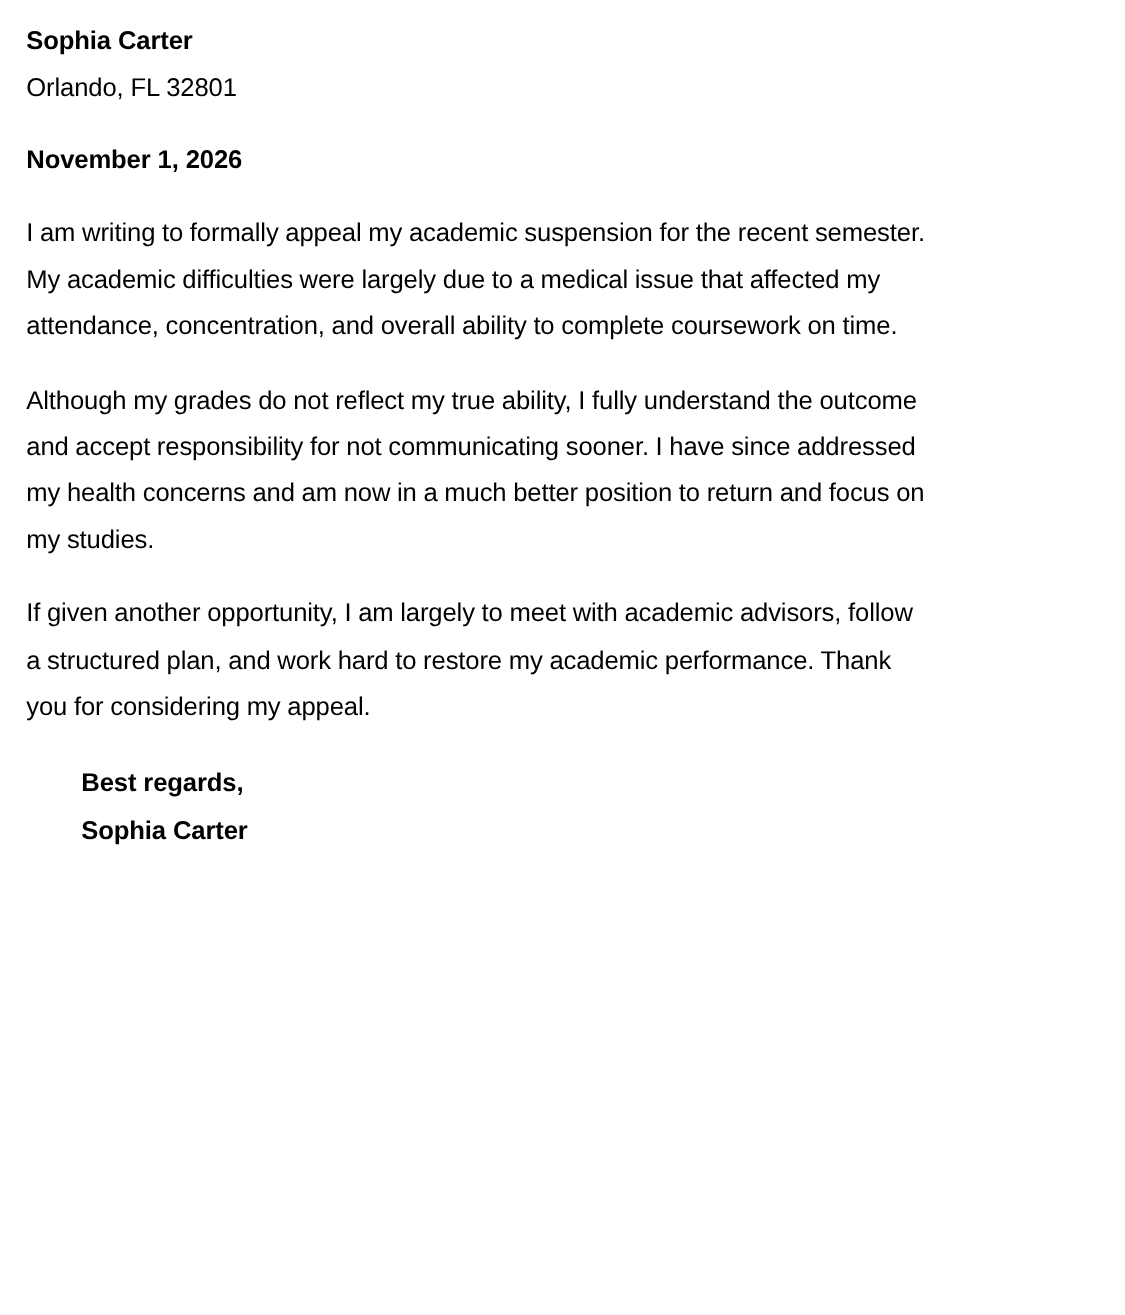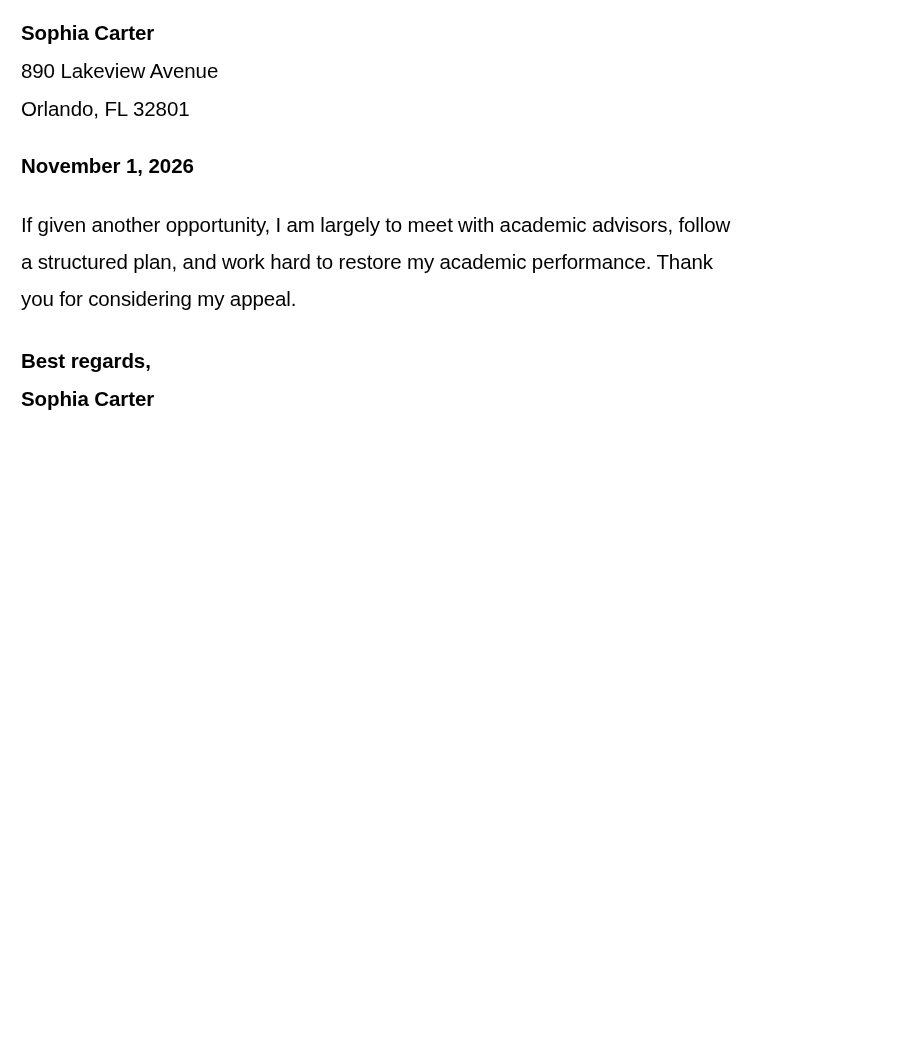--- a/index.html
+++ b/index.html
@@ -65,40 +65,42 @@
     text-align: left;
     word-spacing: -0.2px;
   }
 
   
   .sig {
     margin-top: 24px;
   }
   .sig .line {
     line-height: 38px;
+    margin-left: 44px;
   }
 </style>
 </head>
 <body>
 
 <div class="letter">
 
   <div class="block addr">
     <span class="line bold">Sophia Carter</span>
-    <span class="line">890 Lakeview Avenue</span>
     <span class="line">Orlando, FL 32801</span>
   </div>
 
   <div class="single">
     <span class="line">November 1, 2026</span>
   </div>
 
 
 
 
+  <p class="para">I am writing to formally appeal my academic suspension for the recent semester. My academic difficulties were largely due to a medical issue that affected my attendance, concentration, and overall ability to complete coursework on time.</p>
+  <p class="para">Although my grades do not reflect my true ability, I fully understand the outcome and accept responsibility for not communicating sooner. I have since addressed my health concerns and am now in a much better position to return and focus on my studies.</p>
   <p class="para">If given another opportunity, I am largely to meet with academic advisors, follow a structured plan, and work hard to restore my academic performance. Thank you for considering my appeal.</p>
 
   <div class="block sig">
     <span class="line bold">Best regards,</span>
     <span class="line bold">Sophia Carter</span>
   </div>
 
 </div>
 
 </body></html>

